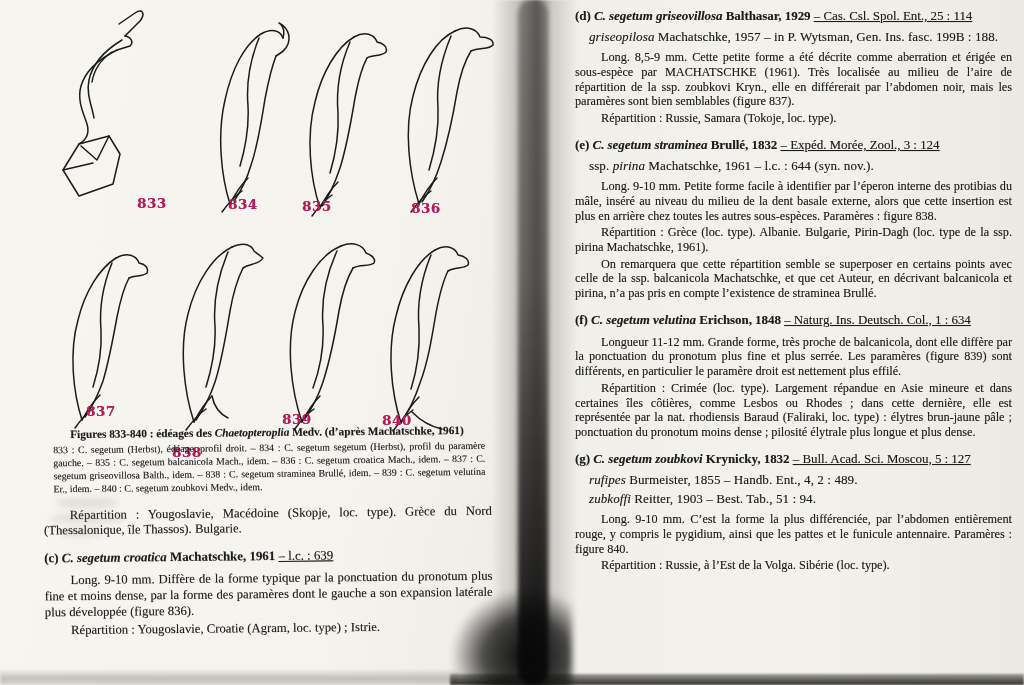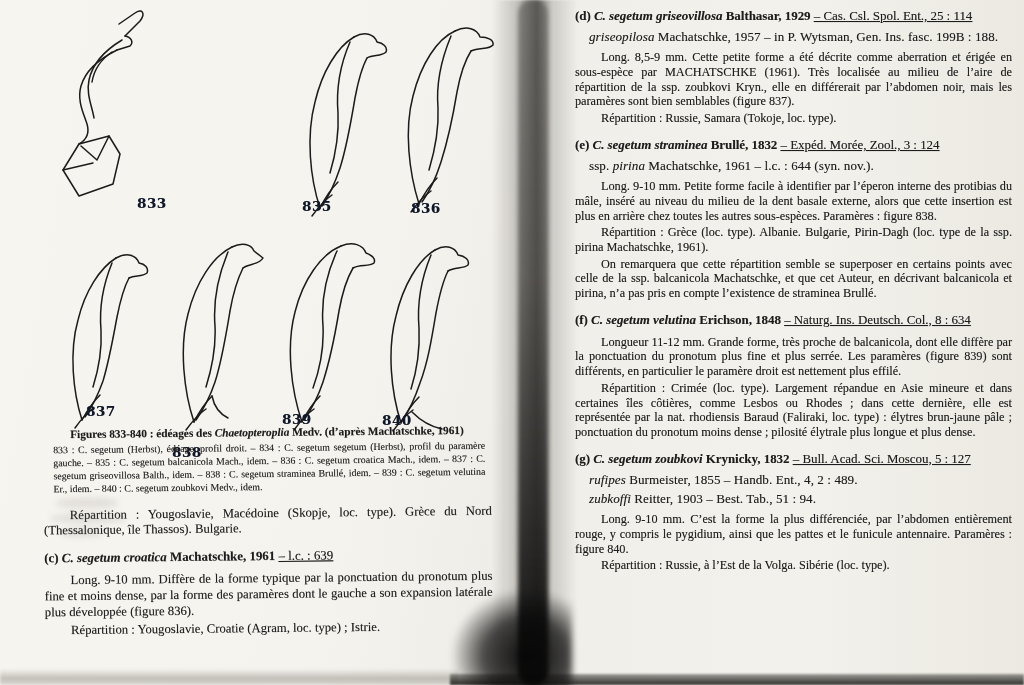--- a/index.html
+++ b/index.html
@@ -33,21 +33,21 @@
   .bottom-band-right { position:absolute; left:450px; top:674px; width:574px; height:11px;
     background:linear-gradient(to bottom, rgba(95,93,88,.55), rgba(28,28,26,.92));
     filter:blur(.8px); }
   .smudge { position:absolute; background:rgba(118,115,108,.16); filter:blur(3px); border-radius:45%; }
 
   
   .figure { position:absolute; }
   .figure svg { display:block; }
   .figure path { fill:none; stroke:#1b1b1b; stroke-width:1.5; stroke-linecap:round; stroke-linejoin:round; }
   .fig-num { position:absolute; font-family:"DejaVu Serif","Liberation Serif",serif;
-    font-weight:bold; font-size:13.5px; letter-spacing:.5px; color:#0f172a;
+    font-weight:bold; font-size:13.5px; letter-spacing:.5px; color:#be185d;
     text-shadow:.2px .2px .4px rgba(20,20,20,.5); }
 
   
   .page-text { text-shadow:.2px .2px .35px rgba(35,35,35,.42); }
   #left-text  { position:absolute; left:44px;  top:426px; width:448px; transform:rotate(-.6deg); }
   #right-text { position:absolute; left:575px; top:6px;   width:437px; }
 
   .cap-title { text-align:center; font-weight:bold; font-size:11.3px; margin-bottom:4px; white-space:nowrap; }
   .cap-title .it { font-style:italic;text-align:center; }
   .cap-body { font-size:9.9px; line-height:12.9px; text-align:justify; padding:0 6px 0 10px; }
@@ -75,20 +75,31 @@
           <path d="M90,30 C96,31 99,36 95,40 L82,44"></path>
           <path d="M82,44 C62,54 50,66 46,80 C42,94 48,106 52,118 C55,128 51,134 44,138"></path>
           <path d="M87,34 C67,46 57,60 54,74 C51,88 57,100 59,112"></path>
           <path d="M77,46 C65,54 59,64 57,76"></path>
           <path d="M44,138 L74,130 L85,148 L78,178 L44,190 L28,164 Z"></path>
           <path d="M46,140 L62,154 L74,130"></path>
           <path d="M28,164 L58,157"></path>
         </svg>
         <div class="fig-num" style="left: 102px; top: 189px;">833</div>
       </div>
+      <div class="figure" style="left: 200px; top: 18px; width: 90px; height: 200px;">
+        <svg viewBox="0 0 90 200" width="90" height="200">
+          <path d="M30,186 C21,158 17,116 25,82 C32,50 45,26 61,16 C71,10 80,12 83,20"></path>
+          <path d="M83,20 C85,13 83,8 79,5 C87,9 91,17 88,26 C86,32 81,35 76,38"></path>
+          <path d="M76,38 C71,51 68,65 65,81 C61,105 58,127 51,147 C47,161 41,173 34,183"></path>
+          <path d="M59,20 C50,42 46,64 48,88 C49,108 46,128 40,148"></path>
+          <path d="M30,186 C36,174 42,166 48,160"></path>
+          <path d="M22,194 C30,183 36,177 42,173"></path>
+        </svg>
+        <div class="fig-num" style="left: 28px; top: 178px;">834</div>
+      </div>
       <div class="figure" style="left: 288px; top: 22px; width: 100px; height: 200px;">
         <svg viewBox="0 0 100 200" width="100" height="200">
           <path d="M32,186 C22,156 18,114 27,80 C34,50 49,25 66,15"></path>
           <path d="M66,15 C77,9 86,12 89,20 C95,21 100,25 98,30 C93,35 85,32 79,36"></path>
           <path d="M79,36 C73,47 70,60 67,76 C63,100 59,124 52,146 C47,161 41,174 34,184"></path>
           <path d="M62,20 C52,43 48,67 50,91 C51,111 48,131 42,151"></path>
           <path d="M32,186 C38,174 44,166 50,160"></path>
           <path d="M24,194 C32,183 38,177 44,173"></path>
         </svg>
         <div class="fig-num" style="left: 14px; top: 176px;">835</div>
@@ -166,21 +177,21 @@
   <div id="right-text" class="page-text">
       <div class="sec-heading" style="margin-top: 2px;"><span>(d) </span><span class="species">C. segetum griseovillosa</span><span> Balthasar, 1929 </span><span class="ref">– Cas. Csl. Spol. Ent., 25 : 114</span></div>
       <div class="synonym"><span class="ital">griseopilosa</span><span> Machatschke, 1957 – in P. Wytsman, Gen. Ins. fasc. 199B : 188.</span></div>
       <p class="para">Long. 8,5-9 mm. Cette petite forme a été décrite comme aberration et érigée en sous-espèce par MACHATSCHKE (1961). Très localisée au milieu de l’aire de répartition de la ssp. zoubkovi Kryn., elle en différerait par l’abdomen noir, mais les paramères sont bien semblables (figure 837).</p>
       <p class="para">Répartition : Russie, Samara (Tokoje, loc. type).</p>
       <div class="sec-heading"><span>(e) </span><span class="species">C. segetum straminea</span><span> Brullé, 1832 </span><span class="ref">– Expéd. Morée, Zool., 3 : 124</span></div>
       <div class="synonym"><span>ssp. </span><span class="ital">pirina</span><span> Machatschke, 1961 – l.c. : 644 (syn. nov.).</span></div>
       <p class="para">Long. 9-10 mm. Petite forme facile à identifier par l’éperon interne des protibias du mâle, inséré au niveau du milieu de la dent basale externe, alors que cette insertion est plus en arrière chez toutes les autres sous-espèces. Paramères : figure 838.</p>
       <p class="para">Répartition : Grèce (loc. type). Albanie. Bulgarie, Pirin-Dagh (loc. type de la ssp. pirina Machatschke, 1961).</p>
       <p class="para">On remarquera que cette répartition semble se superposer en certains points avec celle de la ssp. balcanicola Machatschke, et que cet Auteur, en décrivant balcanicola et pirina, n’a pas pris en compte l’existence de straminea Brullé.</p>
-      <div class="sec-heading"><span>(f) </span><span class="species">C. segetum velutina</span><span> Erichson, 1848 </span><span class="ref">– Naturg. Ins. Deutsch. Col., 8 : 634</span></div>
+      <div class="sec-heading"><span>(f) </span><span class="species">C. segetum velutina</span><span> Erichson, 1848 </span><span class="ref">– Naturg. Ins. Deutsch. Col., 1 : 634</span></div>
       <p class="para">Longueur 11-12 mm. Grande forme, très proche de balcanicola, dont elle diffère par la ponctuation du pronotum plus fine et plus serrée. Les paramères (figure 839) sont différents, en particulier le paramère droit est nettement plus effilé.</p>
       <p class="para">Répartition : Crimée (loc. type). Largement répandue en Asie mineure et dans certaines îles côtières, comme Lesbos ou Rhodes ; dans cette dernière, elle est représentée par la nat. rhodiensis Baraud (Faliraki, loc. type) : élytres brun-jaune pâle ; ponctuation du pronotum moins dense ; pilosité élytrale plus longue et plus dense.</p>
       <div class="sec-heading"><span>(g) </span><span class="species">C. segetum zoubkovi</span><span> Krynicky, 1832 </span><span class="ref">– Bull. Acad. Sci. Moscou, 5 : 127</span></div>
       <div class="synonym"><span class="ital">rufipes</span><span> Burmeister, 1855 – Handb. Ent., 4, 2 : 489.</span></div>
       <div class="synonym"><span class="ital">zubkoffi</span><span> Reitter, 1903 – Best. Tab., 51 : 94.</span></div>
       <p class="para">Long. 9-10 mm. C’est la forme la plus différenciée, par l’abdomen entièrement rouge, y compris le pygidium, ainsi que les pattes et le funicule antennaire. Paramères : figure 840.</p>
       <p class="para">Répartition : Russie, à l’Est de la Volga. Sibérie (loc. type).</p>
     </div>
 
   <div class="smudge" style="left:56px;top:498px;width:62px;height:10px;"></div>

